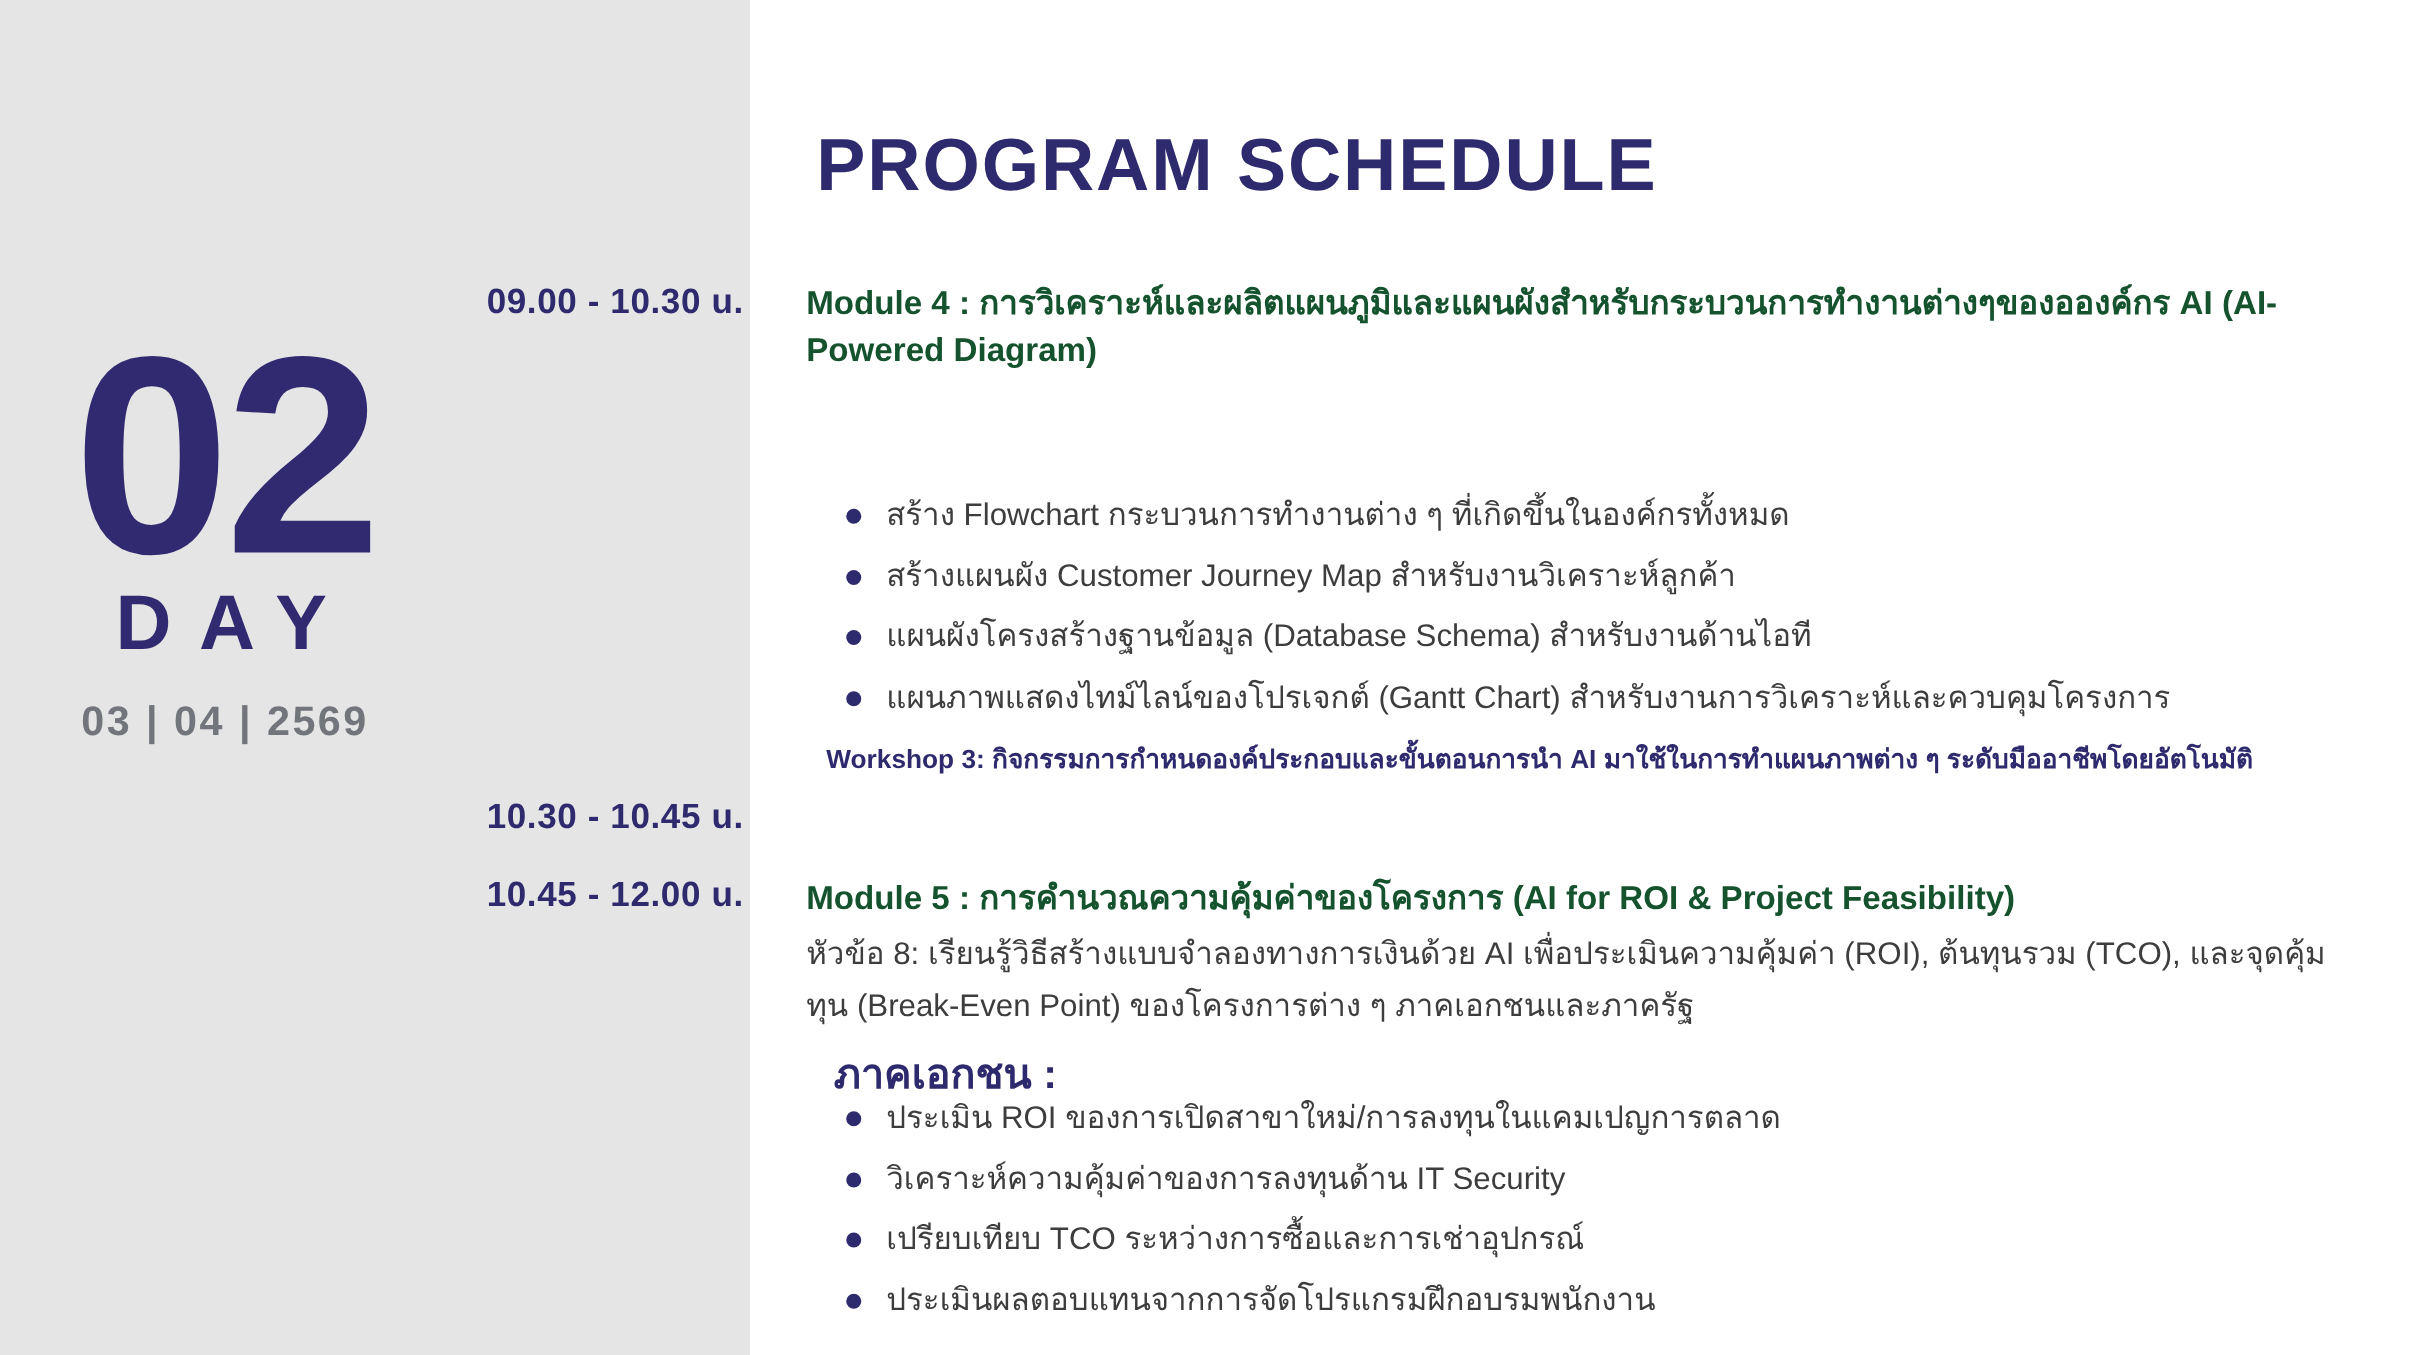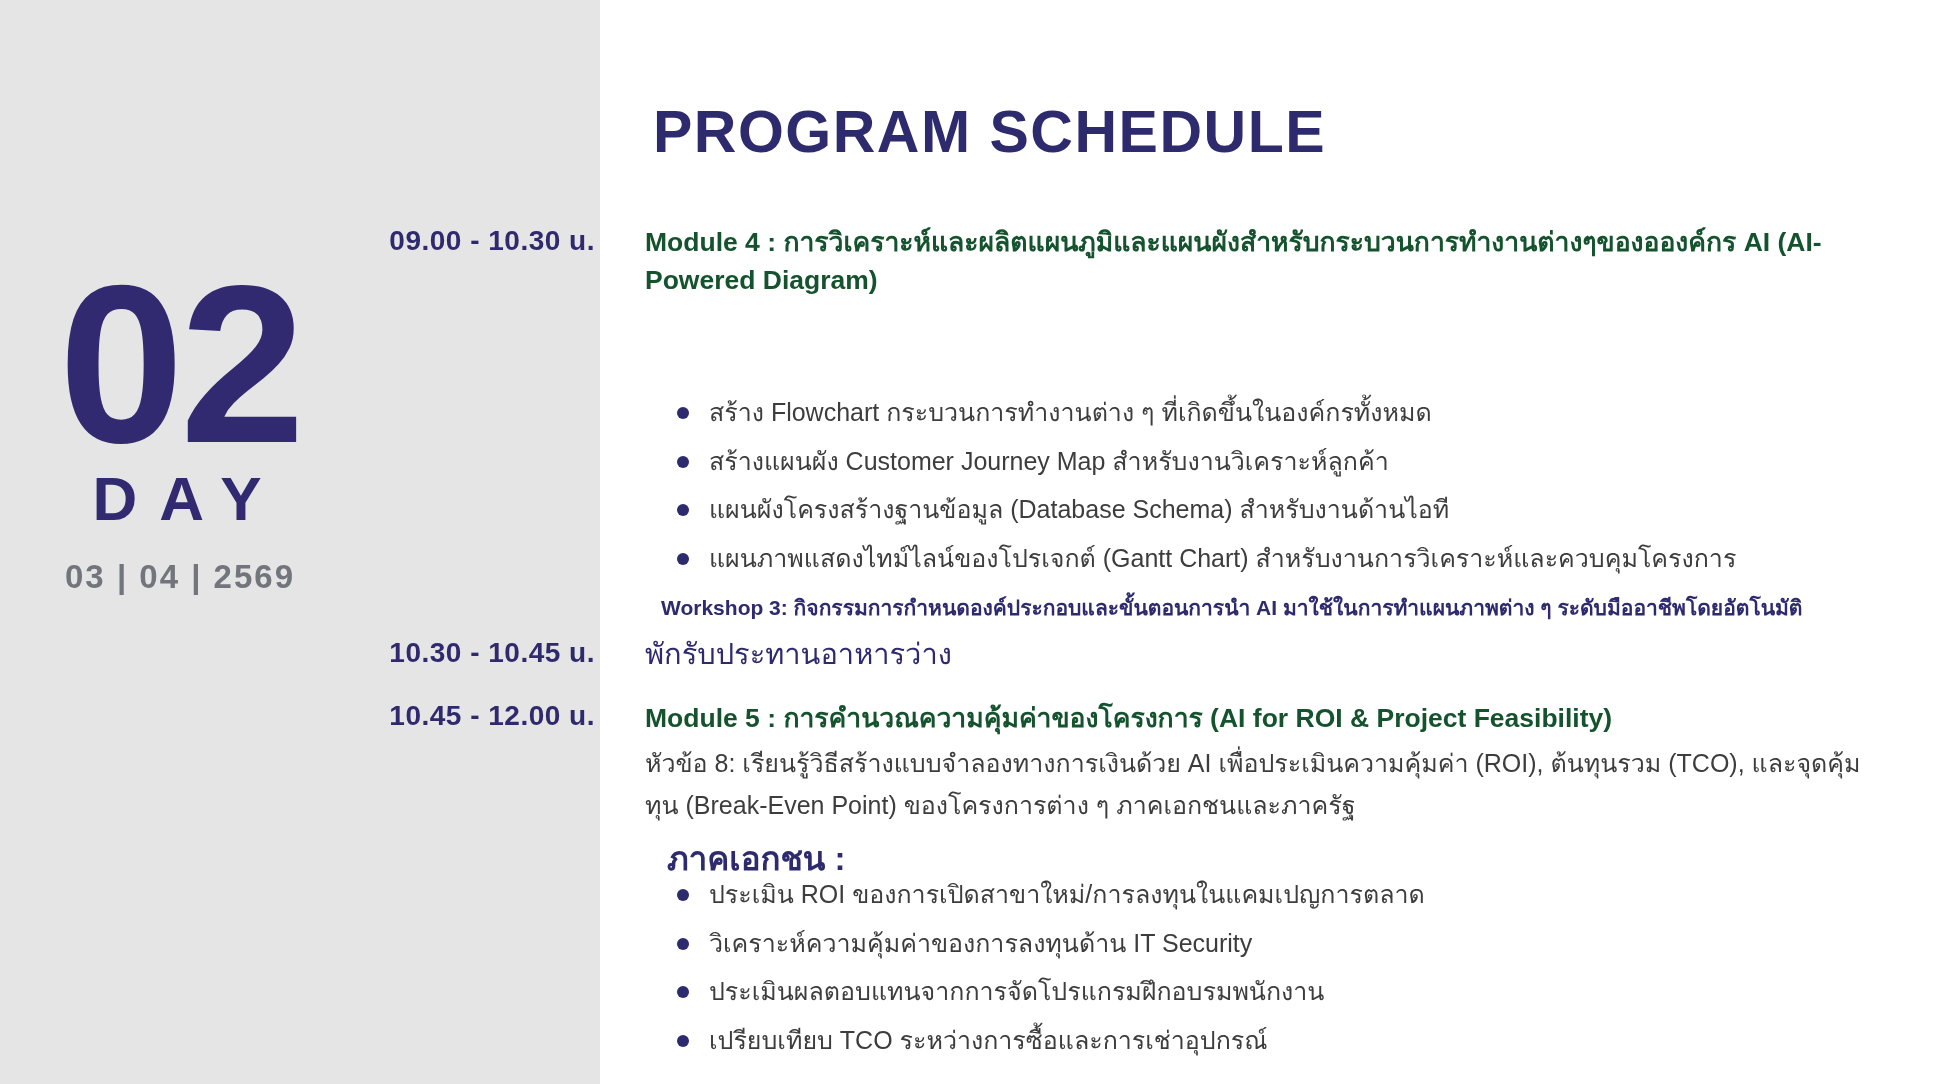--- a/index.html
+++ b/index.html
@@ -218,29 +218,28 @@
 
     <ul class="bullet-list list-4">
       <li>สร้าง Flowchart กระบวนการทำงานต่าง ๆ ที่เกิดขึ้นในองค์กรทั้งหมด</li>
       <li>สร้างแผนผัง Customer Journey Map สำหรับงานวิเคราะห์ลูกค้า</li>
       <li>แผนผังโครงสร้างฐานข้อมูล (Database Schema) สำหรับงานด้านไอที</li>
       <li>แผนภาพแสดงไทม์ไลน์ของโปรเจกต์ (Gantt Chart) สำหรับงานการวิเคราะห์และควบคุมโครงการ</li>
     </ul>
 
     <div class="workshop-line">Workshop 3: กิจกรรมการกำหนดองค์ประกอบและขั้นตอนการนำ AI มาใช้ในการทำแผนภาพต่าง ๆ ระดับมืออาชีพโดยอัตโนมัติ</div>
 
-    <div class="break-line">พักรับประทานอาหารว่าง</div>
 
     <div class="module-heading mod5-heading">Module 5 : การคำนวณความคุ้มค่าของโครงการ (AI for ROI &amp; Project Feasibility)</div>
 
     <p class="body-para para8">หัวข้อ 8: เรียนรู้วิธีสร้างแบบจำลองทางการเงินด้วย AI เพื่อประเมินความคุ้มค่า (ROI), ต้นทุนรวม (TCO), และจุดคุ้มทุน (Break-Even Point) ของโครงการต่าง ๆ ภาคเอกชนและภาครัฐ</p>
 
     <div class="sector-heading">ภาคเอกชน :</div>
 
     <ul class="bullet-list list-5">
       <li>ประเมิน ROI ของการเปิดสาขาใหม่/การลงทุนในแคมเปญการตลาด</li>
       <li>วิเคราะห์ความคุ้มค่าของการลงทุนด้าน IT Security</li>
+      <li>เปรียบเทียบ TCO ระหว่างการซื้อและการเช่าอุปกรณ์</li>
       <li>ประเมินผลตอบแทนจากการจัดโปรแกรมฝึกอบรมพนักงาน</li>
-      <li>เปรียบเทียบ TCO ระหว่างการซื้อและการเช่าอุปกรณ์</li>
     </ul>
 
   </div>
 </div>
 
 </body></html>

